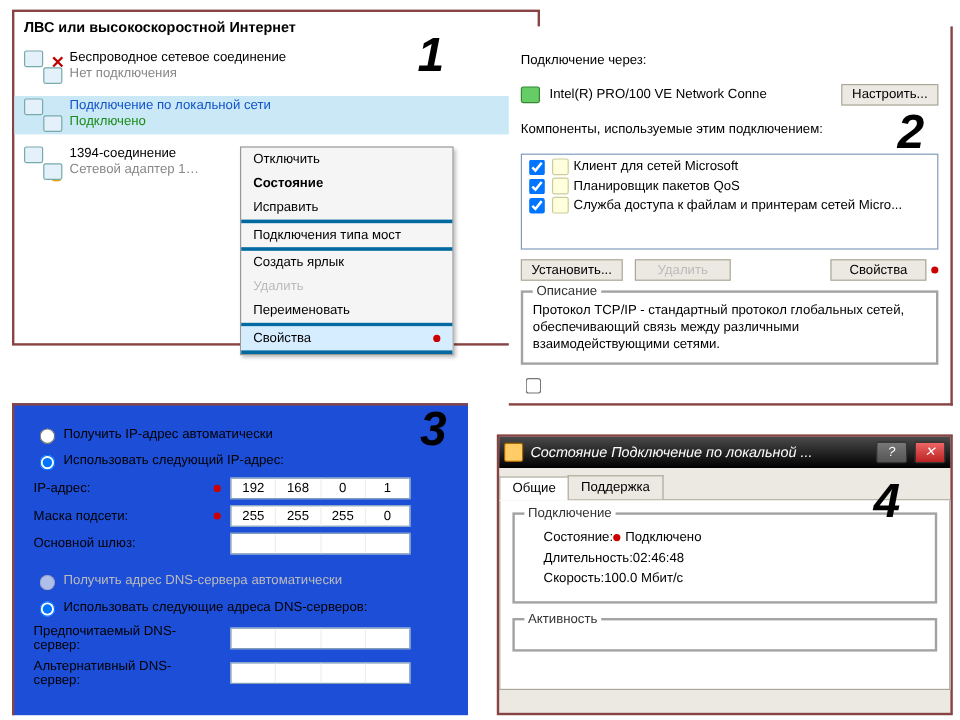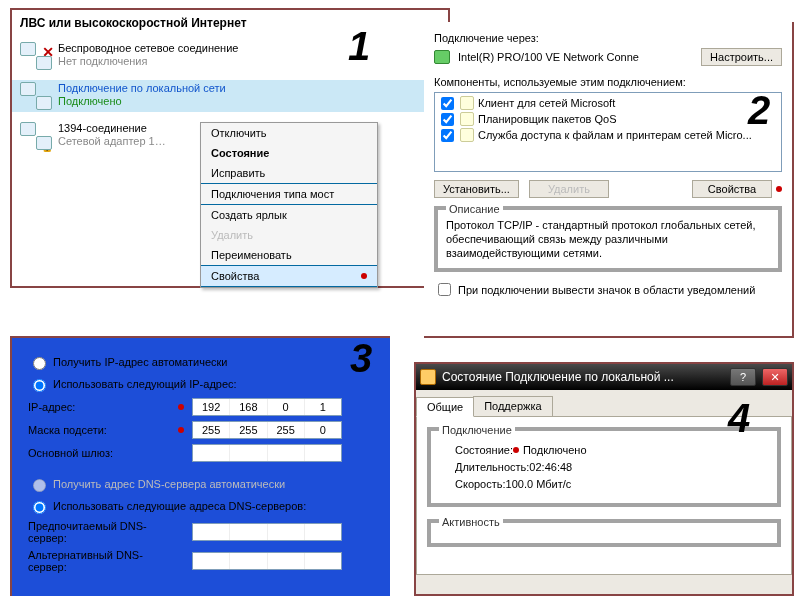--- a/index.html
+++ b/index.html
@@ -77,21 +77,21 @@
   .ctx-menu {
     position: absolute;
     left: 188px; top: 112px;
     width: 178px;
     background: #f5f5f5;
     border: 1px solid #999;
     box-shadow: 2px 2px 3px rgba(0,0,0,0.25);
   }
   .ctx-item {
     padding: 4px 10px;
-    border-bottom: 1px solid #0369a1;
+    border-bottom: 3px solid #0369a1;
     cursor: default;
   }
   .ctx-item.sep-none { border-bottom: none; }
   .ctx-item.bold { font-weight: bold; }
   .ctx-item.disabled { color: #bbb; }
   .ctx-item.hover {
     background: #d6ecff;
     display: flex; justify-content: space-between; align-items: center;
   }
   .red-dot {
@@ -101,21 +101,21 @@
   
   .panel2 {
     position: absolute;
     right: 6px; top: 22px;
     width: 370px; height: 316px;
     border-right: 2px solid #844;
     border-bottom: 2px solid #844;
     padding: 8px 10px 4px 10px;
     background: #fff;
   }
-  .label { color: #000; margin: 2px 0; }
+  .label { color: #000; margin: 14px 0; }
   .nic-row {
     display: flex; align-items: center; gap: 8px;
     margin: 4px 0 10px 0;
   }
   .nic-icon {
     width: 16px; height: 14px; background: #6c6;
     border: 1px solid #383; display:inline-block; border-radius:2px;
   }
   .btn {
     background: #ece9e2;
@@ -144,21 +144,21 @@
   .comp-row .ci {
     width: 14px; height: 14px; background:#ffd; border:1px solid #cc9;
     display:inline-block; border-radius:2px;
   }
   .comp-row.sel span.lbl {
     background: #316ac5; color: #fff; padding: 0 2px;
     border: 1px dotted #fff;
   }
   .btn-row { display: flex; gap: 10px; margin-bottom: 8px; }
   .fieldset {
-    border: 4px solid #a3a3a3;
+    border: 2px solid #a3a3a3;
     padding: 8px;
     position: relative;
     margin-bottom: 8px;
   }
   .fieldset .legend {
     position: absolute; left: 8px; top: -7px;
     background: #fff; padding: 0 3px;
     color: #333;
   }
   .chk-row { display: flex; align-items: center; gap: 4px; }
@@ -198,20 +198,21 @@
     background: #ece9e2;
   }
   .titlebar {
     height: 26px;
     background: linear-gradient(to bottom, #4a4a4a 0%, #000 100%);
     color: #fff;
     display: flex; align-items: center;
     padding: 0 4px;
     gap: 6px;
     font-size: 12px;
+    font-style: italic;
   }
   .tb-icon {
     width: 16px; height: 16px; background:#fc6; border:1px solid #a60;
     border-radius:2px; display:inline-block;
   }
   .tb-title { flex: 1; overflow:hidden; text-overflow:ellipsis; white-space:nowrap;}
   .tb-btn {
     width: 26px; height: 18px;
     background: linear-gradient(#777,#555);
     border: 1px solid #333;
@@ -339,21 +340,20 @@
     </span>
   </div>
 
   <div class="fieldset">
     <span class="legend">Описание</span>
     <div style="line-height:14px;">Протокол TCP/IP - стандартный протокол глобальных сетей, обеспечивающий связь между различными взаимодействующими сетями.</div>
   </div>
 
   <div class="chk-row">
     <input type="checkbox" style="">
-    <span>При подключении вывести значок в области уведомлений</span>
   </div>
 </div>
 
 <div class="panel3">
   <div class="radio-row">
     <input type="radio" name="iprad" style="">
     <span>Получить IP-адрес автоматически</span>
   </div>
   <div class="radio-row">
     <input type="radio" name="iprad" checked="" style="">

